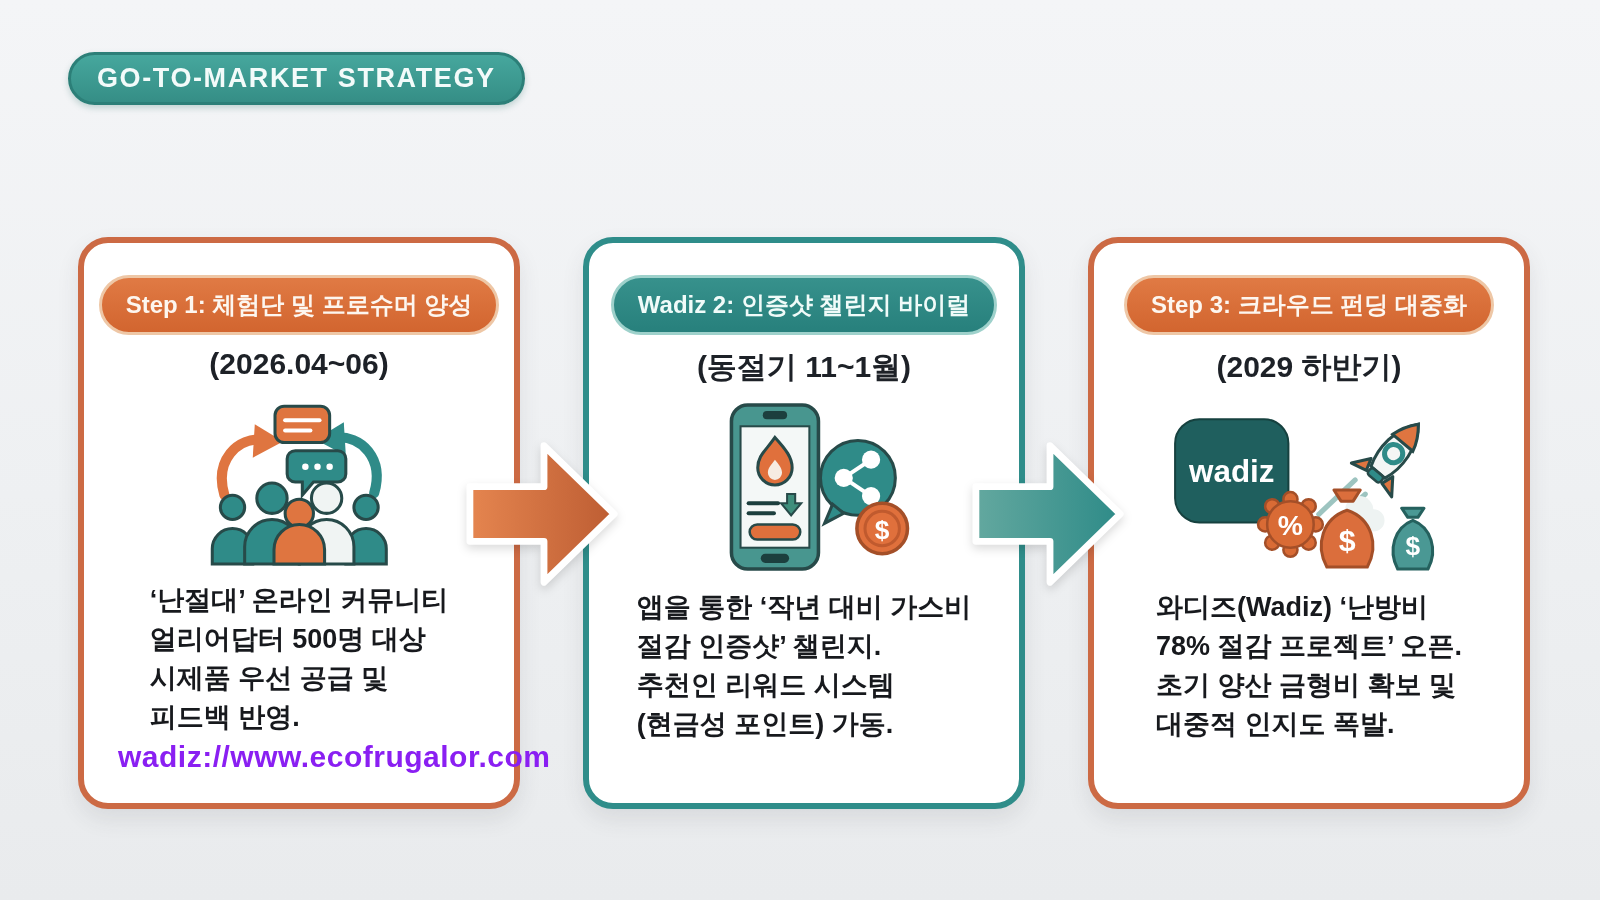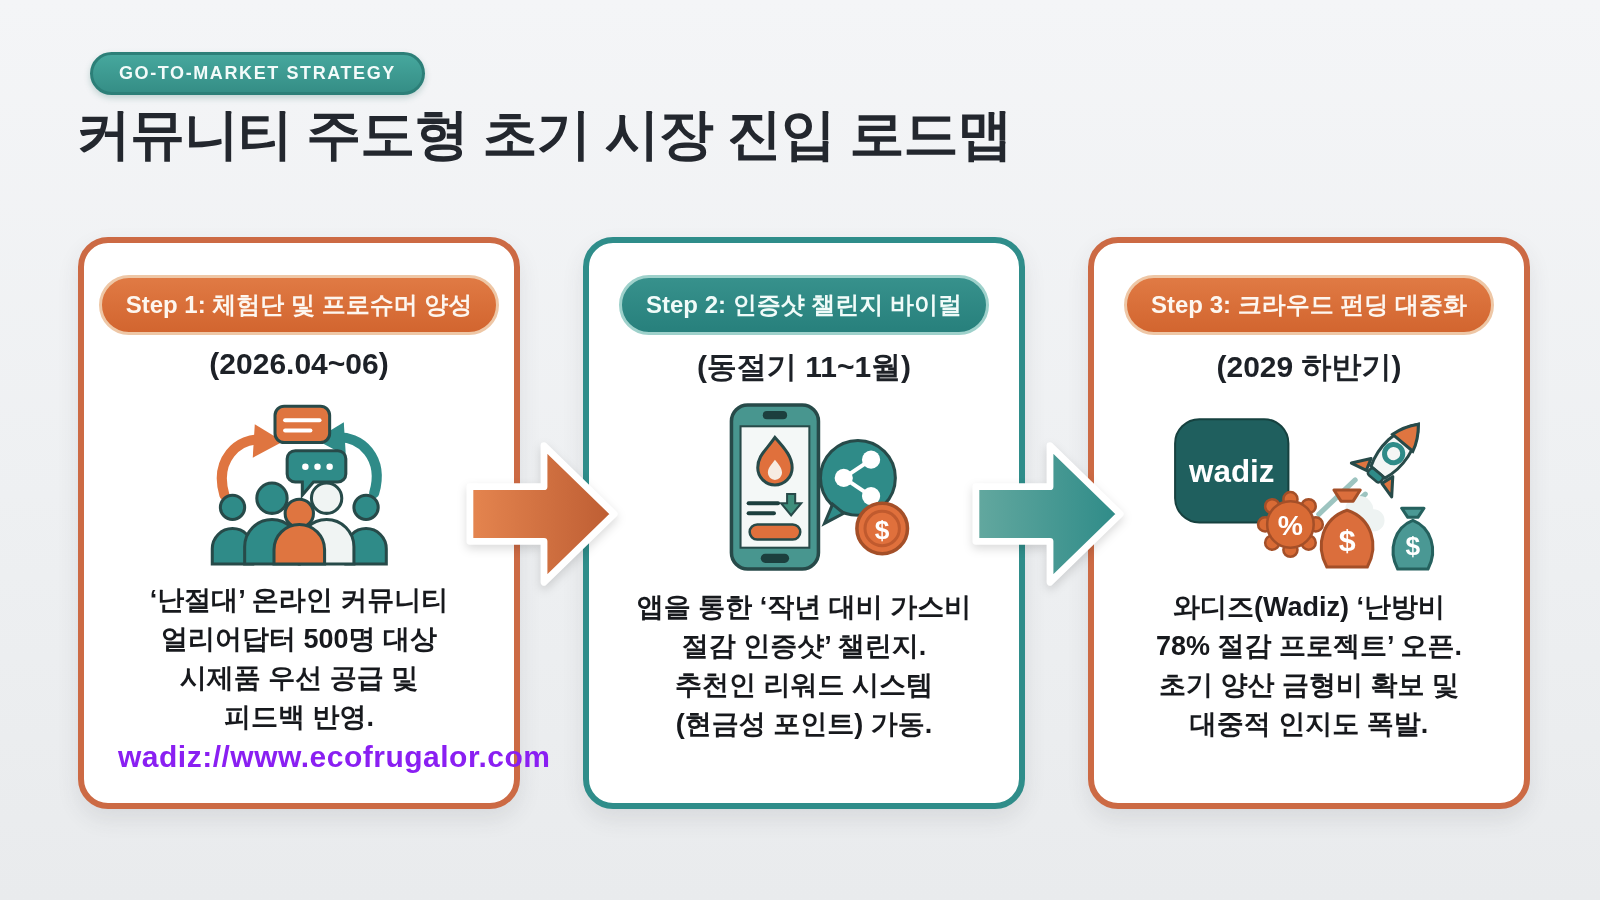--- a/index.html
+++ b/index.html
@@ -6,24 +6,24 @@
   html, body { width: 1600px; height: 900px; }
   body { font-family: "Liberation Sans", "DejaVu Sans", sans-serif; }
 
   .canvas {
     position: relative; width: 1600px; height: 900px; overflow: hidden;
     background: linear-gradient(180deg, #f4f5f7 0%, #eef0f2 55%, #e9ebed 100%);
   }
 
   
   .gtm-badge {
-    position: absolute; left: 90px; top: 52px;
+    position: absolute; left: 68px; top: 52px;
     background: linear-gradient(180deg, #46a79d 0%, #358e86 100%);
     border: 3px solid #2c7f78;
-    color: #f3fbfa; font-size: 18px; font-weight: bold; letter-spacing: 1.6px;
+    color: #f3fbfa; font-size: 27px; font-weight: bold; letter-spacing: 1.6px;
     padding: 8px 26px; border-radius: 999px;
     box-shadow: 0 3px 6px rgba(40,110,105,.25);
   }
   .page-title {
     position: absolute; left: 76px; top: 98px; width: 1100px;
     font-size: 55px; font-weight: 800; color: #23272e; letter-spacing: -1px;
   }
 
   
   .card {
@@ -51,21 +51,21 @@
     background: linear-gradient(180deg, #37918c 0%, #27807c 100%);
     border: 3px solid #9ed1cb; color: #f0fbf9;
   }
 
   .step-period { margin-top: 12px; font-size: 30px; font-weight: bold; color: #1d2127; }
 
   .icon-box { margin-top: 10px; height: 178px; display: flex; align-items: center; justify-content: center; }
   .icon-box svg { height: 172px; }
 
   .card-body {
-    margin-top: 12px; text-align: center;
+    margin-top: 12px; text-align: left;
     font-size: 27px; font-weight: 600; color: #17191d;
     line-height: 1.44; white-space: pre-line;
   }
 
   
   .flow-arrow { position: absolute; top: 436px; width: 156px; height: 156px;
     filter: drop-shadow(0 4px 5px rgba(0,0,0,.14)); }
   .flow-arrow-1 { left: 466px; }
   .flow-arrow-2 { left: 972px; }
 
@@ -74,21 +74,20 @@
     position: absolute; left: 118px; top: 740px;
     font-size: 30px; font-weight: bold; color: #8a1ff2; letter-spacing: .5px;
   }
 </style>
 </head>
 <body>
 
 <div class="canvas">
 
   <div class="gtm-badge">GO-TO-MARKET STRATEGY</div>
-  <h1 class="page-title">커뮤니티 주도형 초기 시장 진입 로드맵</h1>
 
   <div class="card card-1 orange">
     <div class="step-pill">Step 1: 체험단 및 프로슈머 양성</div>
     <div class="step-period">(2026.04~06)</div>
     <div class="icon-box">
       <svg viewBox="0 0 220 170" aria-hidden="true">
 
         <path d="M36,100 C26,66 48,42 76,45" fill="none" stroke="#df7540" stroke-width="10" stroke-linecap="round"></path>
         <polygon points="66,30 94,47 64,63" fill="#df7540"></polygon>
         <path d="M184,98 C194,64 172,40 144,43" fill="none" stroke="#2f8b88" stroke-width="10" stroke-linecap="round"></path>
@@ -114,21 +113,21 @@
         <path d="M85,168 v-14 a25,25 0 0 1 50,0 v14 z" fill="#df7540" stroke="#274a49" stroke-width="3"></path>
       </svg>
     </div>
     <div class="card-body">‘난절대’ 온라인 커뮤니티
 얼리어답터 500명 대상
 시제품 우선 공급 및
 피드백 반영.</div>
   </div>
 
   <div class="card card-2 teal">
-    <div class="step-pill">Step 2: 인증샷 챌린지 바이럴</div>
+    <div class="step-pill">Wadiz 2: 인증샷 챌린지 바이럴</div>
     <div class="step-period">(동절기 11~1월)</div>
     <div class="icon-box">
       <svg viewBox="0 0 220 170" aria-hidden="true">
 
         <rect x="38" y="4" width="86" height="162" rx="16" fill="#48968f" stroke="#274a49" stroke-width="3.5"></rect>
         <rect x="47" y="25" width="68" height="120" fill="#f4f8f7" stroke="#274a49" stroke-width="2"></rect>
         <rect x="69" y="10" width="24" height="8" rx="4" fill="#1c3f3e"></rect>
         <rect x="67" y="151" width="28" height="9" rx="4.5" fill="#1c3f3e"></rect>
 
         <path d="M81,36 c11,12 17,20 17,30 a17,17 0 0 1 -34,0 c0,-12 8,-17 17,-30 z" fill="#e0703c" stroke="#274a49" stroke-width="3"></path>

